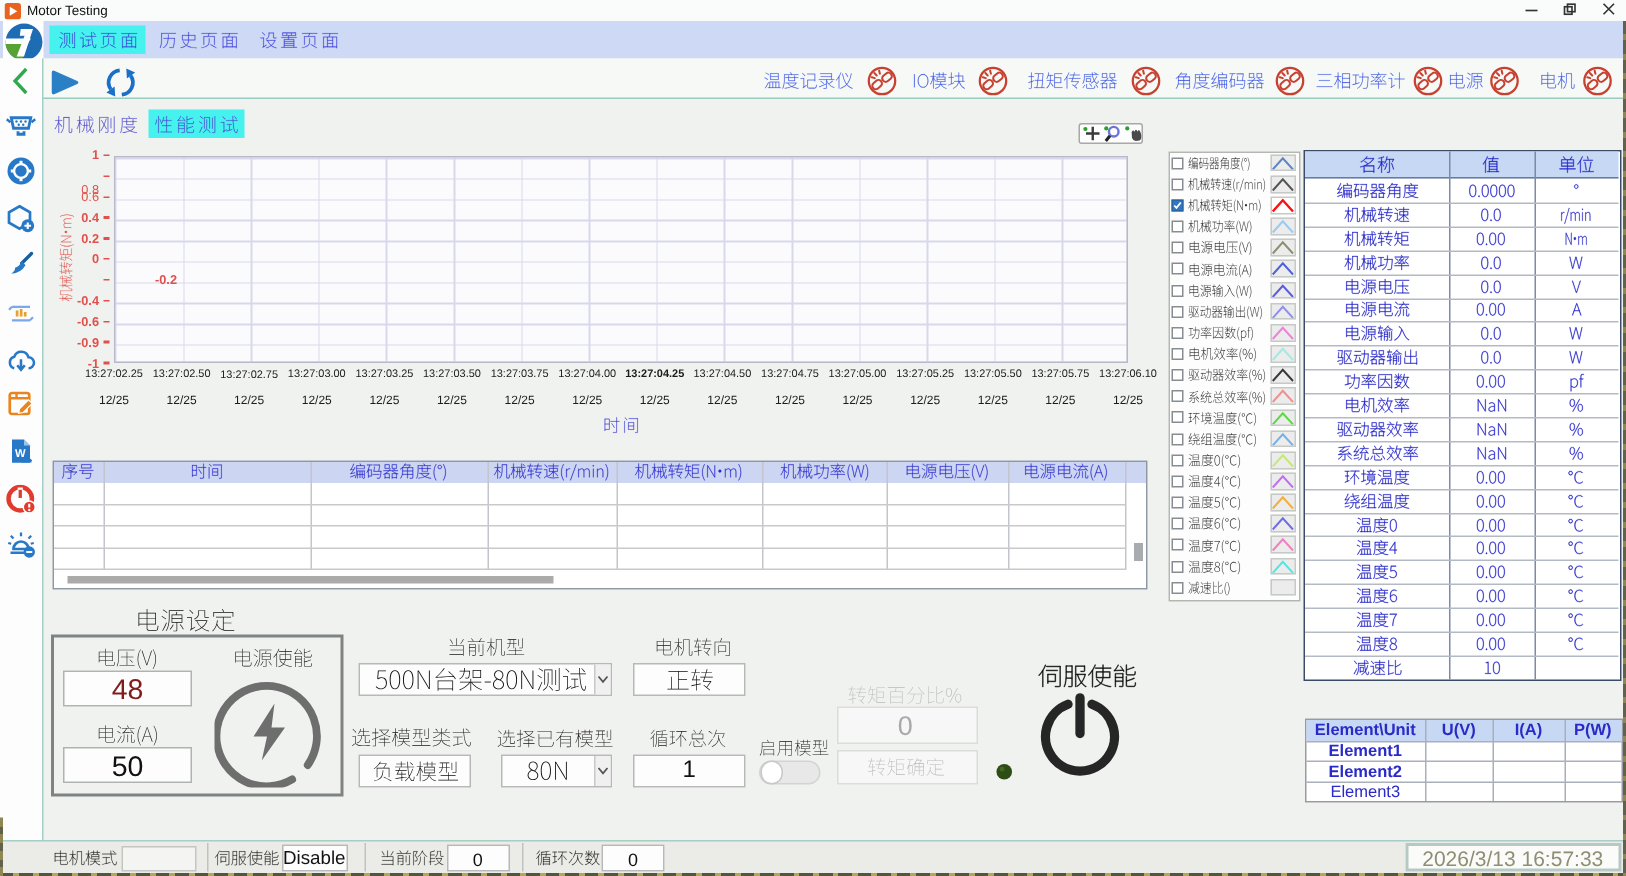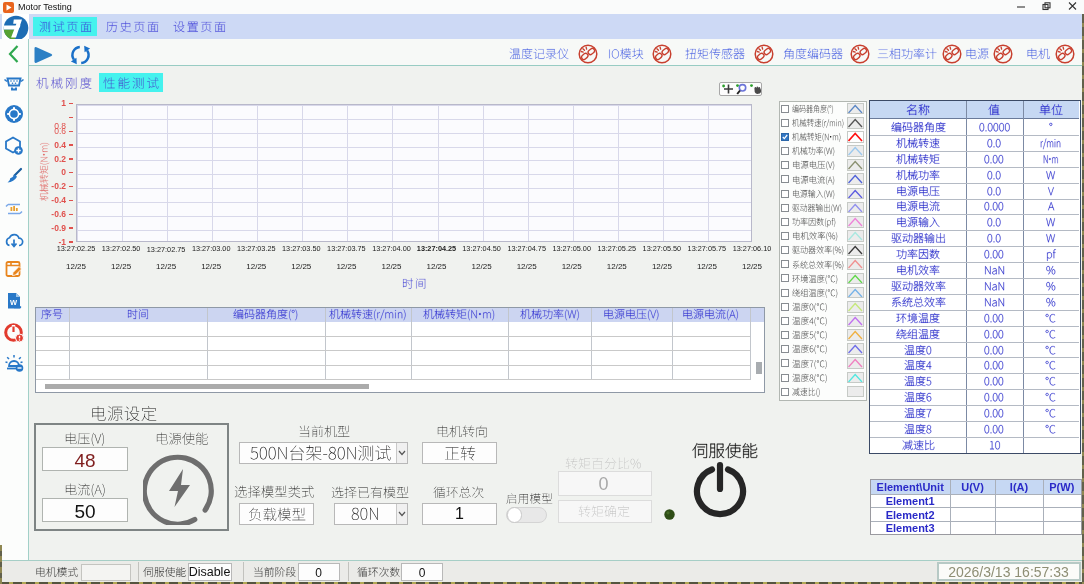--- a/index.html
+++ b/index.html
@@ -396,21 +396,21 @@
 <div class="ab" style="right:1018.0px;top:122px;font-size:8.5px;color:#e0514d;font-weight:400;line-height:1;white-space:nowrap">0.8</div>
 <div class="ab" style="left:68.5px;top:116.6px;width:4.0px;height:1.4px;background:#e0514d"></div>
 <div class="ab" style="right:1018.0px;top:126.8px;font-size:8.5px;color:#e0514d;font-weight:400;line-height:1;white-space:nowrap">0.6</div>
 <div class="ab" style="left:68.5px;top:130.5px;width:4.0px;height:1.4px;background:#e0514d"></div>
 <div class="ab" style="right:1018.0px;top:140.7px;font-size:8.5px;color:#e0514d;font-weight:600;line-height:1;white-space:nowrap">0.4</div>
 <div class="ab" style="left:68.5px;top:144.4px;width:4.0px;height:1.4px;background:#e0514d"></div>
 <div class="ab" style="right:1018.0px;top:154.5px;font-size:8.5px;color:#e0514d;font-weight:600;line-height:1;white-space:nowrap">0.2</div>
 <div class="ab" style="left:68.5px;top:158.2px;width:4.0px;height:1.4px;background:#e0514d"></div>
 <div class="ab" style="right:1018.0px;top:168.3px;font-size:8.5px;color:#e0514d;font-weight:600;line-height:1;white-space:nowrap">0</div>
 <div class="ab" style="left:68.5px;top:172.1px;width:4.0px;height:1.4px;background:#e0514d"></div>
-<div class="ab" style="right:1018.0px;top:182.2px;font-size:8.5px;color:#e0514d;font-weight:700;line-height:1;white-space:nowrap">-0.2</div>
+<div class="ab" style="right:966px;top:182.2px;font-size:8.5px;color:#e0514d;font-weight:700;line-height:1;white-space:nowrap">-0.2</div>
 <div class="ab" style="left:68.5px;top:185.9px;width:4.0px;height:1.4px;background:#e0514d"></div>
 <div class="ab" style="right:1018.0px;top:196.0px;font-size:8.5px;color:#e0514d;font-weight:600;line-height:1;white-space:nowrap">-0.4</div>
 <div class="ab" style="left:68.5px;top:199.8px;width:4.0px;height:1.4px;background:#e0514d"></div>
 <div class="ab" style="right:1018.0px;top:209.9px;font-size:8.5px;color:#e0514d;font-weight:600;line-height:1;white-space:nowrap">-0.6</div>
 <div class="ab" style="left:68.5px;top:213.6px;width:4.0px;height:1.4px;background:#e0514d"></div>
 <div class="ab" style="right:1018.0px;top:223.7px;font-size:8.5px;color:#e0514d;font-weight:600;line-height:1;white-space:nowrap">-0.9</div>
 <div class="ab" style="left:68.5px;top:227.4px;width:4.0px;height:1.4px;background:#e0514d"></div>
 <div class="ab" style="right:1018.0px;top:237.6px;font-size:8.5px;color:#e0514d;font-weight:600;line-height:1;white-space:nowrap">-1</div>
 <div class="ab" style="left:68.5px;top:241.3px;width:4.0px;height:1.4px;background:#e0514d"></div>
 <svg class="t" style="left:14.9px;top:165.3px;transform:rotate(-90deg);transform-origin:50% 50%;" width="59.0" height="13.3">
@@ -1294,21 +1294,21 @@
 <div class="ab" style="left:1019.0px;transform:translateX(-50%);top:481.7px;font-size:11.0px;color:#2a2ac8;font-weight:700;line-height:1;white-space:nowrap">I(A)</div>
 <div class="ab" style="left:1061.8px;transform:translateX(-50%);top:481.7px;font-size:11.0px;color:#2a2ac8;font-weight:700;line-height:1;white-space:nowrap">P(W)</div>
 <div class="ab" style="left:950.0px;top:479.5px;width:1.0px;height:54.5px;background:#aab0ba"></div>
 <div class="ab" style="left:995.0px;top:479.5px;width:1.0px;height:54.5px;background:#aab0ba"></div>
 <div class="ab" style="left:1043.0px;top:479.5px;width:1.0px;height:54.5px;background:#aab0ba"></div>
 <div class="ab" style="left:870.5px;top:493.7px;width:210.0px;height:1.0px;background:#aab0ba"></div>
 <div class="ab" style="left:910.2px;transform:translateX(-50%);top:496.2px;font-size:11.0px;color:#2a2ac8;font-weight:700;line-height:1;white-space:nowrap">Element1</div>
 <div class="ab" style="left:870.5px;top:507.1px;width:210.0px;height:1.0px;background:#aab0ba"></div>
 <div class="ab" style="left:910.2px;transform:translateX(-50%);top:509.6px;font-size:11.0px;color:#2a2ac8;font-weight:700;line-height:1;white-space:nowrap">Element2</div>
 <div class="ab" style="left:870.5px;top:520.6px;width:210.0px;height:1.0px;background:#aab0ba"></div>
-<div class="ab" style="left:910.2px;transform:translateX(-50%);top:523.1px;font-size:11.0px;color:#2a2ac8;font-weight:700;line-height:1;white-space:nowrap">Element3</div>
+<div class="ab" style="left:910.2px;transform:translateX(-50%);top:523.1px;font-size:11.0px;color:#2a2ac8;font-weight:400;line-height:1;white-space:nowrap">Element3</div>
 <div class="ab" style="left:34.5px;top:306.5px;width:730.5px;height:86.0px;background:#fff;border:1px solid #8f99a6"></div>
 <div class="ab" style="left:35.5px;top:307.5px;width:728.5px;height:14.0px;background:#ccd5f1"></div>
 <svg class="t" style="left:41.0px;top:306.8px;" width="22.0" height="15.4">
       <g fill="#2a2ad0" stroke="#2a2ad0" stroke-width="14" transform="translate(0,11.22) scale(0.01100,-0.01100)">
         <use href="#g91" x="0"></use>
         <use href="#g92" x="1000"></use>
       </g>
     </svg>
 <svg class="t" style="left:127.0px;top:306.8px;" width="22.0" height="15.4">
       <g fill="#2a2ad0" stroke="#2a2ad0" stroke-width="14" transform="translate(0,11.22) scale(0.01100,-0.01100)">

